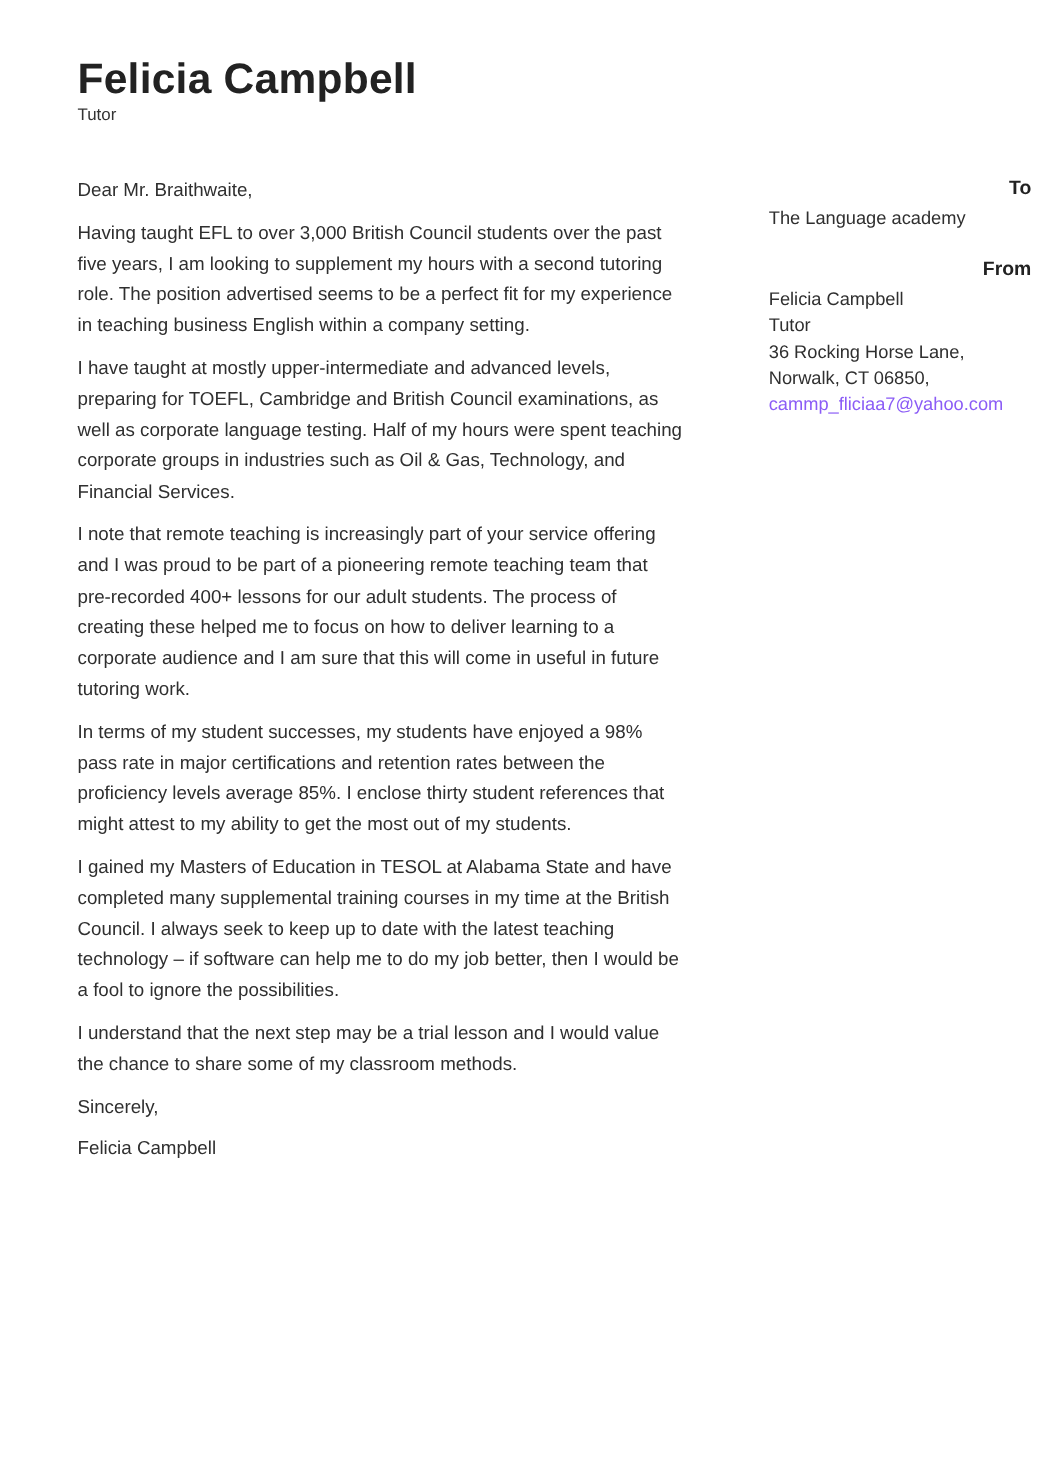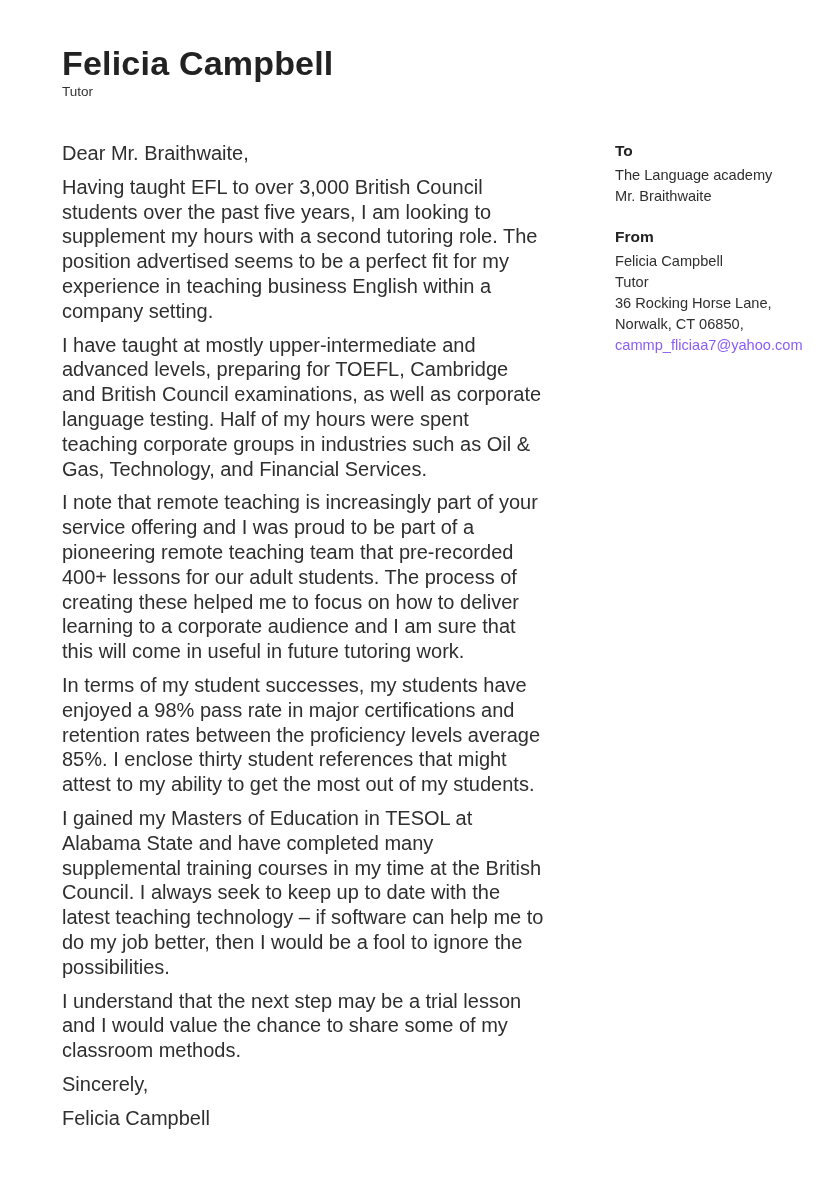--- a/index.html
+++ b/index.html
@@ -1,24 +1,24 @@
 <!DOCTYPE html>
 <html><head>
   <meta charset="utf-8">
   <style>
     html, body { margin: 0; padding: 0; background: #ffffff; }
     body { width: 840px; height: 1187px; position: relative; overflow: hidden;
            font-family: "Liberation Sans", "DejaVu Sans", sans-serif; color: #2f2f2f; }
     .header { position: absolute; left: 62px; top: 42px; }
     .name { font-size: 34px; font-weight: bold; color: #222222; letter-spacing: 0.2px; line-height: 42px; margin: 0; }
     .title { font-size: 13.5px; color: #333333; margin-top: 0px; line-height: 16px; }
-    .main { position: absolute; left: 62px; top: 141px; width: 485px; font-size: 20px; line-height: 24.8px; color: #2f2f2f; }
+    .main { position: absolute; left: 62px; top: 141px; width: 485px; font-size: 15px; line-height: 24.8px; color: #2f2f2f; }
     .main p { margin: 0 0 9px 0; }
     .side { position: absolute; left: 615px; top: 139px; width: 210px; font-size: 14.6px; line-height: 21px; color: #2f2f2f; }
-    .side h3 { font-size: 15.5px; font-weight: bold; margin: 0 0 2px 0; color: #222222; line-height: 24px; }
+    .side h3 { font-size: 15.5px; font-weight: bold; margin: 0 0 2px 0; color: #222222; line-height: 24px; text-align: right; }
     .side .block { margin-bottom: 18px; }
     .side .line { display: block; white-space: nowrap; }
     .side a { color: #8b5cf6; text-decoration: none; }
   </style>
 </head>
 <body>
 
 <div class="header">
   <h1 class="name">Felicia Campbell</h1>
   <div class="title">Tutor</div>
@@ -33,21 +33,20 @@
   <p>I gained my Masters of Education in TESOL at Alabama State and have completed many supplemental training courses in my time at the British Council. I always seek to keep up to date with the latest teaching technology – if software can help me to do my job better, then I would be a fool to ignore the possibilities.</p>
   <p>I understand that the next step may be a trial lesson and I would value the chance to share some of my classroom methods.</p>
   <p>Sincerely,</p>
   <p>Felicia Campbell</p>
 </div>
 
 <div class="side">
   <div class="block">
     <h3>To</h3>
     <span class="line">The Language academy</span>
-    <span class="line">Mr. Braithwaite</span>
   </div>
   <div class="block">
     <h3>From</h3>
     <span class="line">Felicia Campbell</span>
     <span class="line">Tutor</span>
     <span class="line">36 Rocking Horse Lane,</span>
     <span class="line">Norwalk, CT 06850,</span>
     <a class="line">cammp_fliciaa7@yahoo.com</a>
   </div>
 </div>

